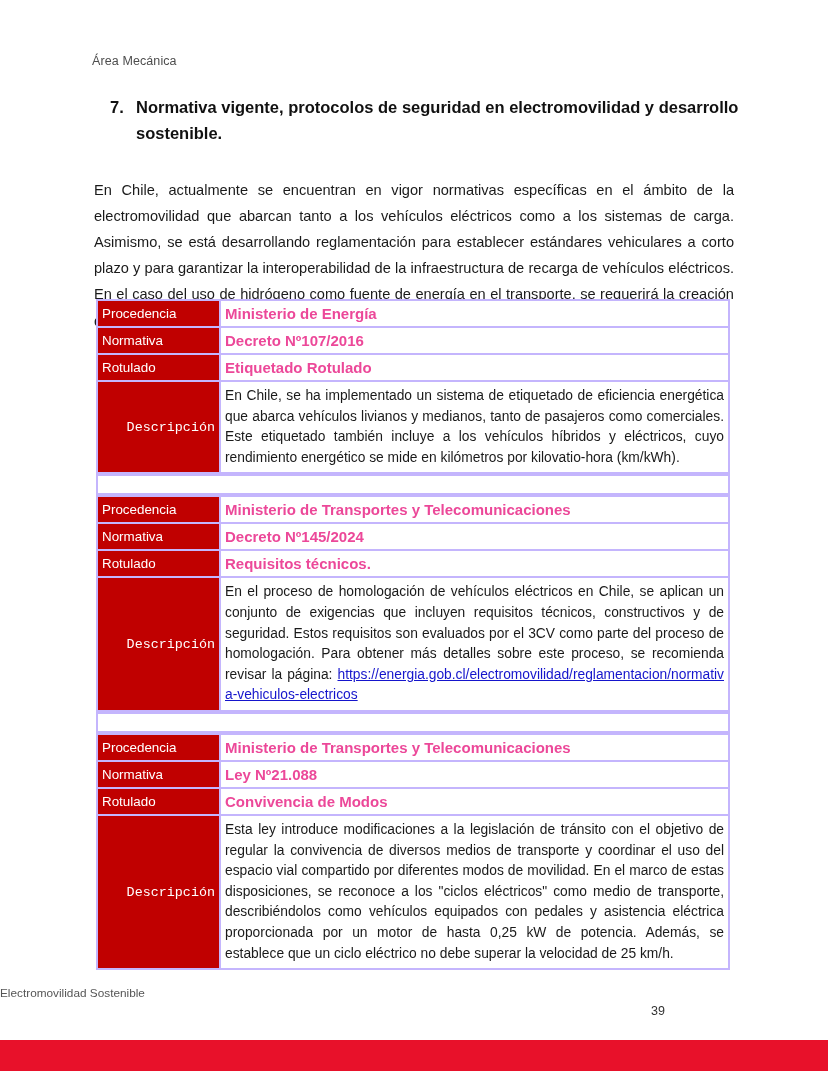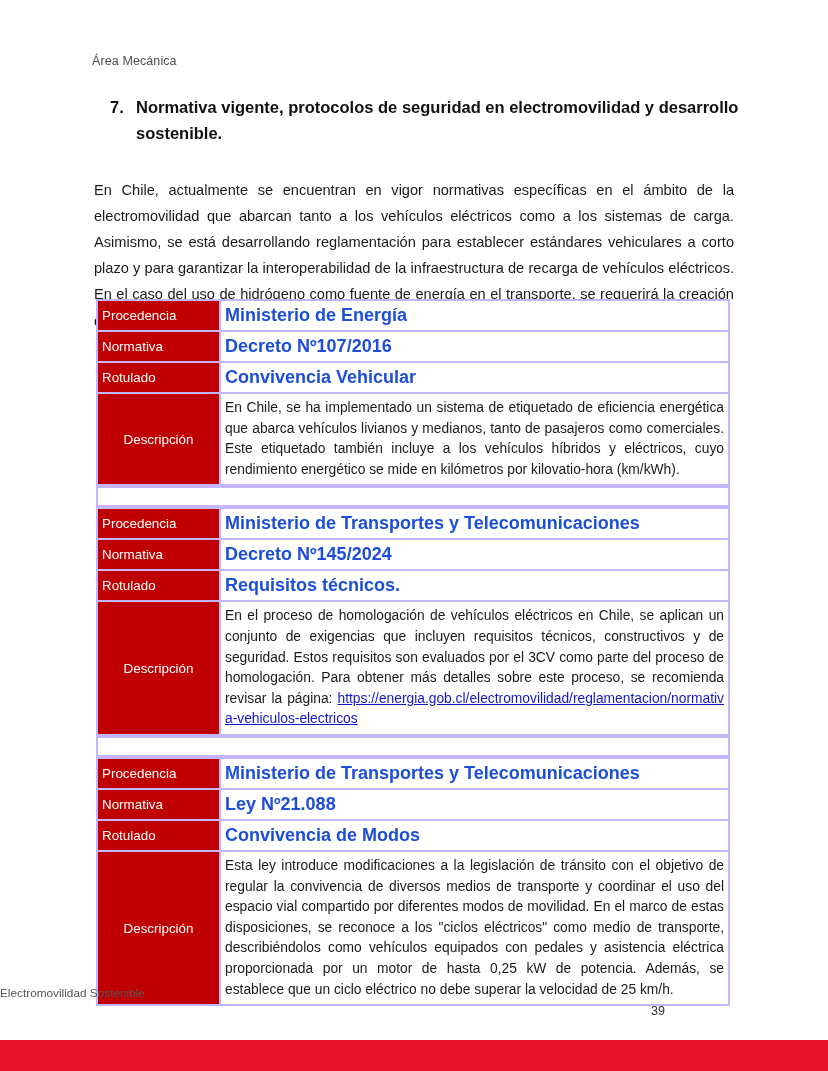--- a/index.html
+++ b/index.html
@@ -131,29 +131,30 @@
     width: 113px;
     background: #C00000;
     color: #ffffff;
     font-size: 13.4px;
     padding: 2px 0 2px 7px;
     white-space: nowrap;
     border-right: 1px solid #2b2b2b;
   }
   td.val {
     background: #ffffff;
-    font-size: 18px;
+    font-size: 15px;
     font-weight: bold;
-    color: #1d4ed8;
+    color: #ec4899;
     padding: 2px 0 2px 9px;
     white-space: nowrap;
   }
   tr.desc td.lbl {
     vertical-align: middle;
-    text-align: center;
+    text-align: right;
+    font-family: Liberation Mono, monospace;
   }
   td.desc-body {
     background: #ffffff;
     font-size: 13.8px;
     line-height: 20.6px;
     color: #1a1a1a;
     text-align: justify;
     padding: 12px 10px 12px 10px;
     vertical-align: top;
     white-space: normal;
@@ -223,21 +224,21 @@
         <tr>
           <td class="lbl">Procedencia</td>
           <td class="val">Ministerio de Energía</td>
         </tr>
         <tr>
           <td class="lbl">Normativa</td>
           <td class="val">Decreto Nº107/2016</td>
         </tr>
         <tr>
           <td class="lbl">Rotulado</td>
-          <td class="val">Convivencia Vehicular</td>
+          <td class="val">Etiquetado Rotulado</td>
         </tr>
         <tr class="desc">
           <td class="lbl">Descripción</td>
           <td class="desc-body">
             <span>En Chile, se ha implementado un sistema de etiquetado de eficiencia energética que abarca vehículos livianos y medianos, tanto de pasajeros como comerciales. Este etiquetado también incluye a los vehículos híbridos y eléctricos, cuyo rendimiento energético se mide en kilómetros por kilovatio-hora (km/kWh).</span>
           </td>
         </tr>
       </tbody>
     </table>
 

